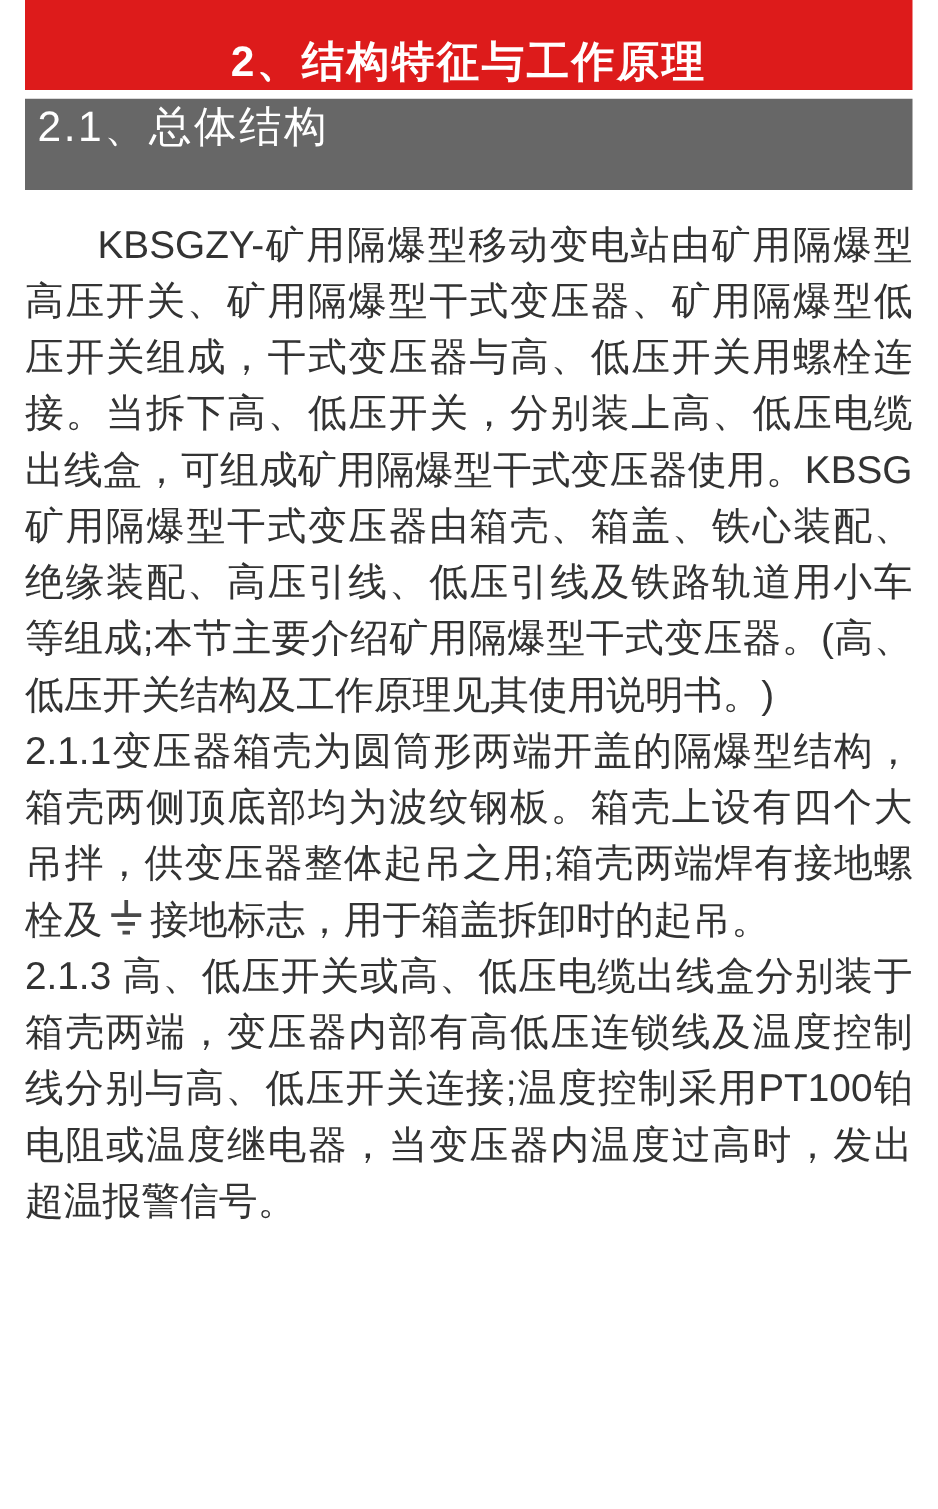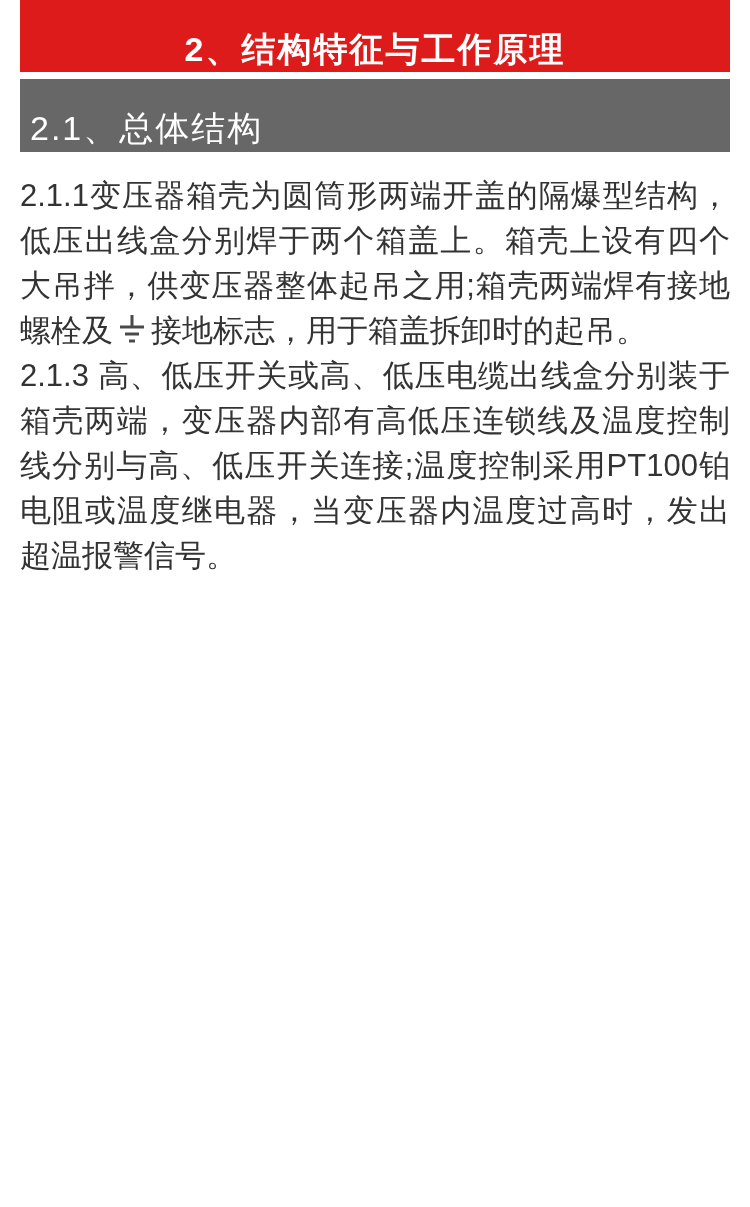--- a/index.html
+++ b/index.html
@@ -27,21 +27,21 @@
     letter-spacing: 2px;
     white-space: nowrap;
     margin-top: 28px;
   }
   .banner-gap { height: 7px; background: #ffffff; }
   .banner-gray {
     margin: 0 20px;
     height: 73px;
     background: #676767;
     display: flex;
-    align-items: flex-end;
+    align-items: flex-start;
     padding-left: 10px;
   }
   .banner-gray .banner-title {
     color: #ffffff;
     font-size: 34px;
     font-weight: 400;
     letter-spacing: 2px;
     white-space: nowrap;
   }
   .content {
@@ -71,23 +71,26 @@
   </div>
 
   <div class="banner-gap"></div>
 
   <div class="banner-gray">
     <span class="banner-title">2.1、总体结构</span>
   </div>
 
   <div class="content">
 
+    <p class="indent">
+      <span>KBSGZY-矿用隔爆型移动变电站由矿用隔爆型高压开关、矿用隔爆型干式变压器、矿用隔爆型低压开关组成，干式变压器与高、低压开关用螺栓连接。当拆下高、低压开关，分别装上高、低压电缆出线盒，可组成矿用隔爆型干式变压器使用。KBSG矿用隔爆型干式变压器由箱壳、箱盖、铁心装配、绝缘装配、高压引线、低压引线及铁路轨道用小车等组成;本节主要介绍矿用隔爆型干式变压器。(高、低压开关结构及工作原理见其使用说明书。)</span>
+    </p>
 
     <p>
-      <span>2.1.1变压器箱壳为圆筒形两端开盖的隔爆型结构，低压出线盒分别焊于两个箱盖上。箱壳上设有四个大吊拌，供变压器整体起吊之用;箱壳两端焊有接地螺栓及</span><span class="earth-icon"><svg width="28" height="32" viewBox="0 0 28 32">
+      <span>2.1.1变压器箱壳为圆筒形两端开盖的隔爆型结构，箱壳两侧顶底部均为波纹钢板。箱壳上设有四个大吊拌，供变压器整体起吊之用;箱壳两端焊有接地螺栓及</span><span class="earth-icon"><svg width="28" height="32" viewBox="0 0 28 32">
           <g stroke="#4a4a4a" stroke-width="3" fill="none">
             <line x1="14" y1="3" x2="14" y2="15"></line>
             <line x1="2" y1="15" x2="26" y2="15"></line>
             <line x1="7" y1="22" x2="21" y2="22"></line>
             <line x1="11" y1="29" x2="17" y2="29"></line>
           </g>
         </svg></span><span>接地标志，用于箱盖拆卸时的起吊。</span>
     </p>
 
 

